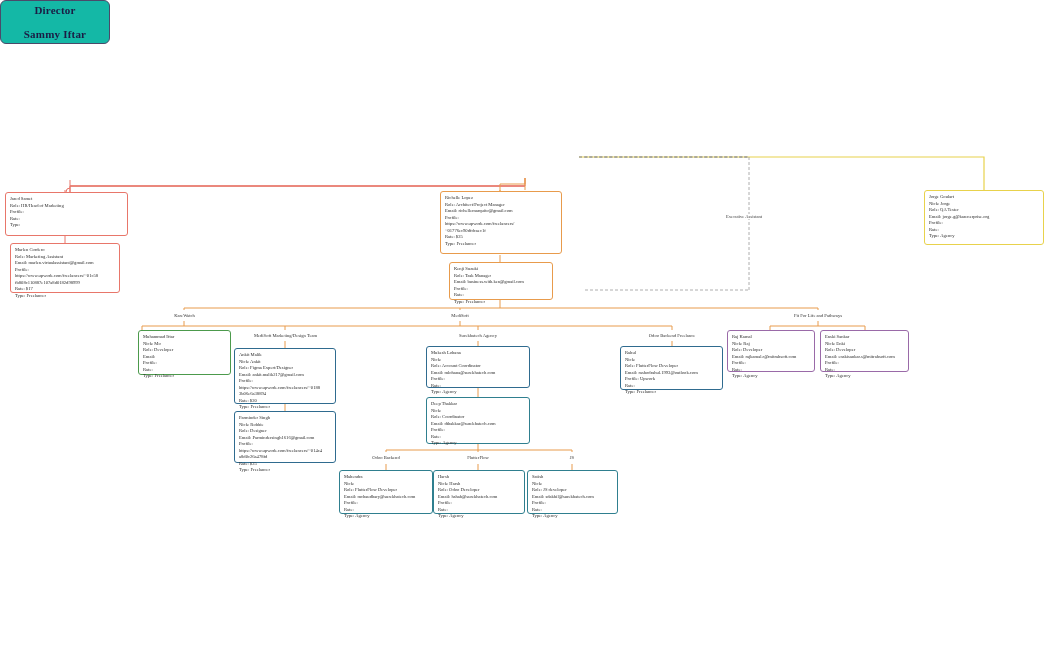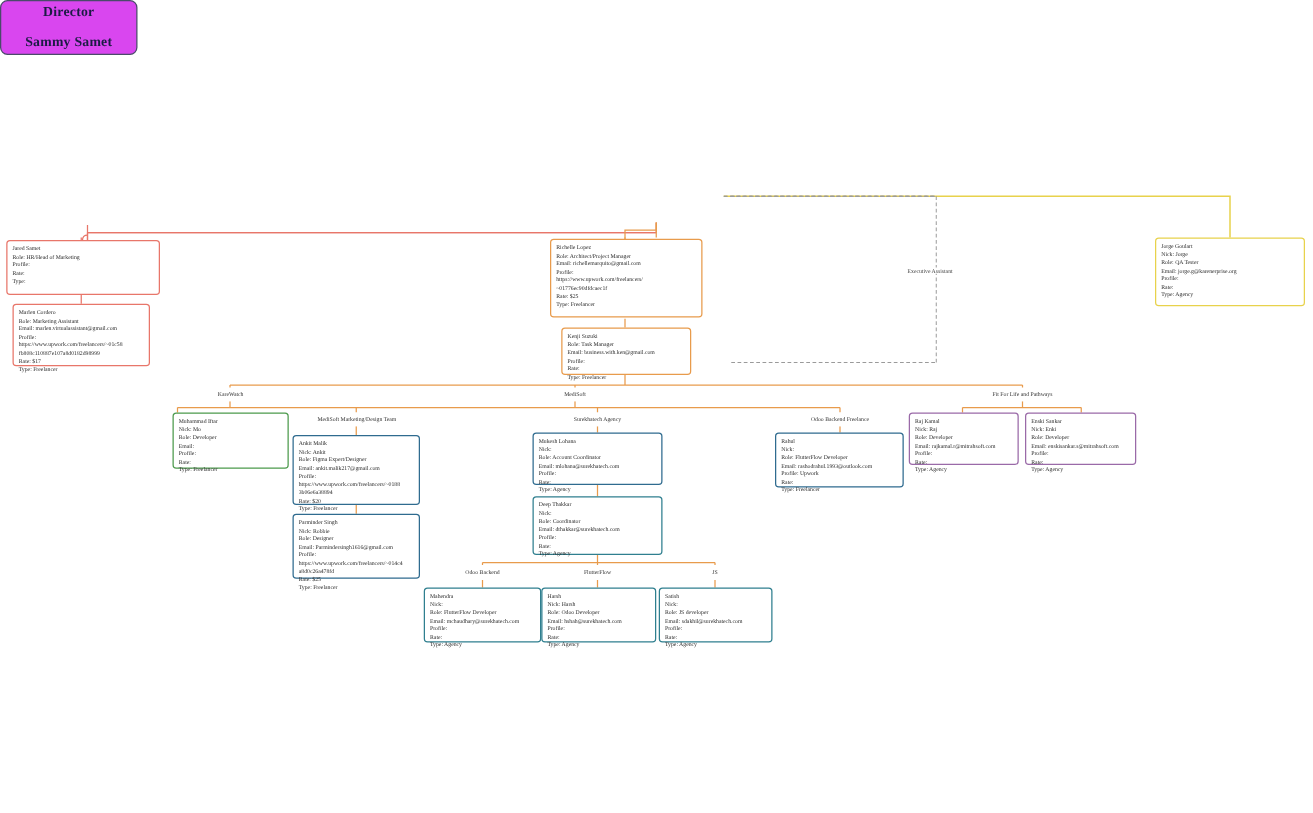--- a/index.html
+++ b/index.html
@@ -16,21 +16,21 @@
   .node{position:absolute;box-sizing:border-box;background:#ffffff;border:1px solid #888;border-radius:3px;}
   .node .txt{
     font-size:4.6px;line-height:1.42;color:#2b2b2b;
     padding:3px 4px;white-space:pre-wrap;word-break:break-all;
     font-family:"Liberation Serif", serif;
   }
 
   
   .root{
     left:471px;top:136px;width:108px;height:42px;
-    border:1px solid #4a4a6a;border-radius:6px;background:#d946ef;
+    border:1px solid #4a4a6a;border-radius:6px;background:#14b8a6;
     display:flex;flex-direction:column;align-items:center;justify-content:center;
     z-index:6;
     gap:11px;
   }
   .root .r1{font-size:11px;font-weight:bold;color:#1b1b44;letter-spacing:.2px;}
   .root .r2{font-size:11px;font-weight:bold;color:#1b1b44;letter-spacing:.2px;margin-top:1px;}
 
   
   .pill{
     position:absolute;box-sizing:border-box;background:#fff;border-radius:9px;
@@ -126,21 +126,21 @@
     <path d="M770,326 L770,330" stroke="#e89b4c" stroke-width="1" fill="none"></path>
     <path d="M865,326 L865,330" stroke="#e89b4c" stroke-width="1" fill="none"></path>
 
     <path d="M285,341 L285,348" stroke="#e89b4c" stroke-width="1" fill="none"></path>
 
     <path d="M285,404 L285,411" stroke="#e89b4c" stroke-width="1" fill="none"></path>
   </svg>
 
   <div class="root">
     <div class="r1">Director</div>
-    <div class="r2">Sammy Samet</div>
+    <div class="r2">Sammy Iftar</div>
   </div>
 
   <div class="lbl-plain" style="left:724px;top:214px;">Executive Assistant</div>
 
   <div class="pill b-green" style="left:142px;top:310px;width:85px;">KareWatch</div>
 
   <div class="pill sq b-blue" style="left:437px;top:310px;width:46px;">MediSoft</div>
 
   <div class="pill b-purple" style="left:776px;top:310px;width:84px;">Fit For Life and Pathways</div>
 

